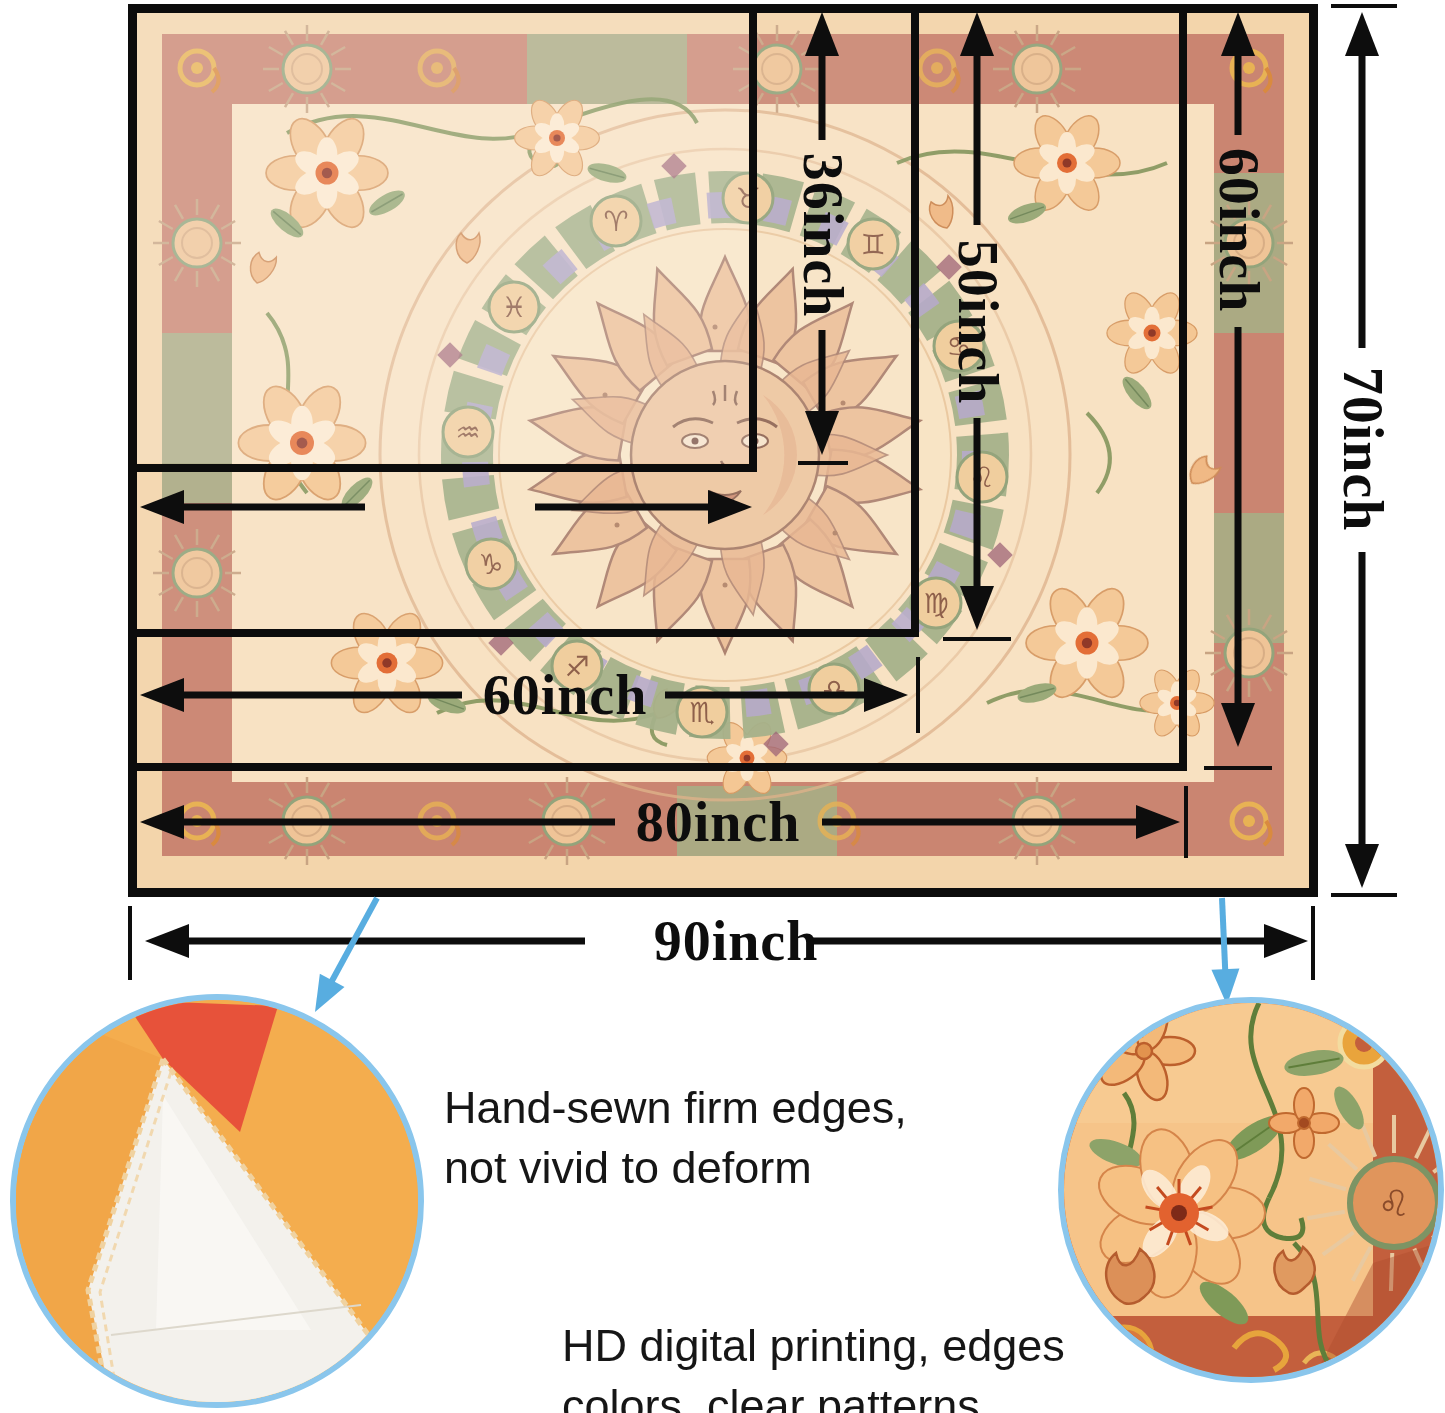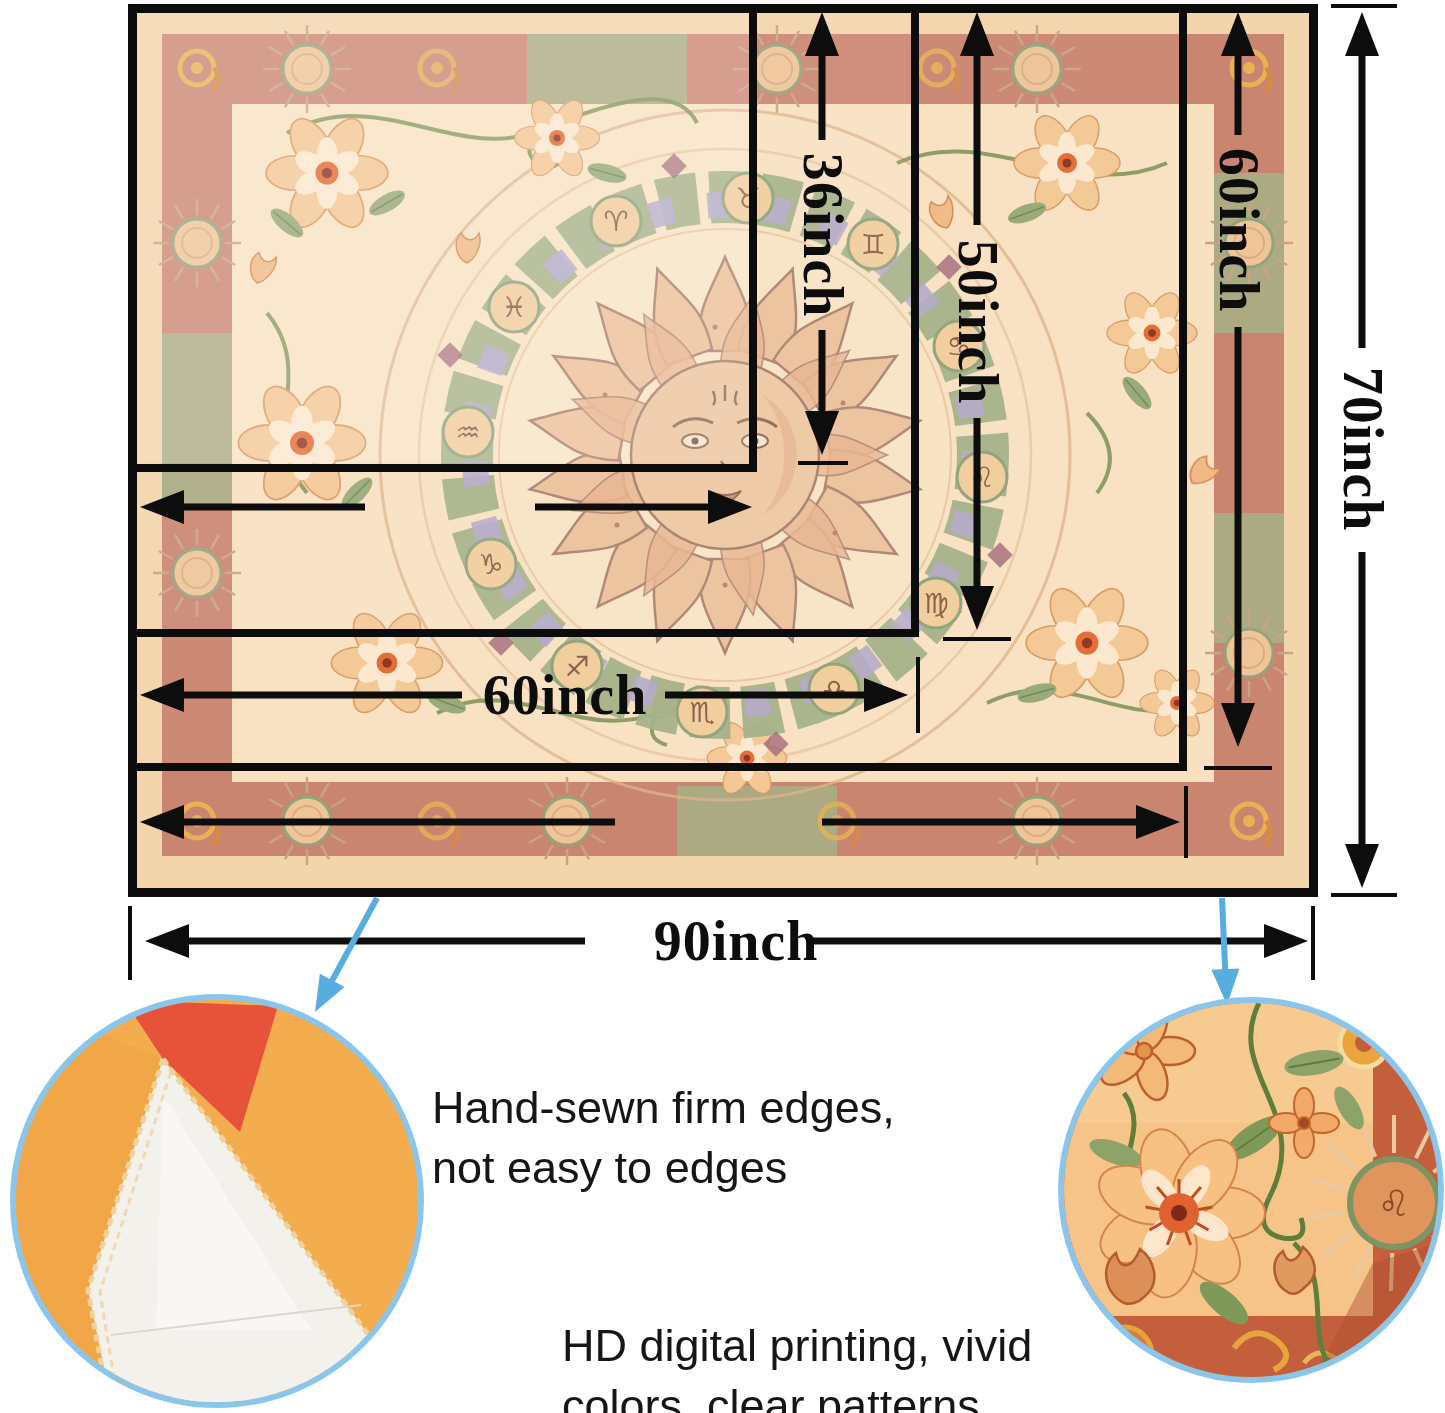--- a/index.html
+++ b/index.html
@@ -17,21 +17,21 @@
   .dim-label{position:absolute;transform:translate(-50%,-50%);
              font-family:"Liberation Serif",serif;font-weight:bold;font-size:56px;
              color:#0d0d0d;white-space:nowrap;z-index:5;letter-spacing:1px;}
   .dim-label.vert{transform:translate(-50%,-50%) rotate(90deg);}
   .detail-circle{position:absolute;border-radius:50%;border:6px solid #8ac6ec;
                  overflow:hidden;box-sizing:border-box;z-index:5;background:#f4ad4e;}
   .circle-left{left:10px;top:994px;width:414px;height:414px;}
   .circle-right{left:1058px;top:997px;width:386px;height:386px;}
   .feature-text{position:absolute;color:#161616;font-size:45px;line-height:60px;z-index:5;
                 letter-spacing:0px;}
-  .feature-left{left:432px;top:1078px;}
+  .feature-left{left:444px;top:1078px;}
   .feature-right{left:562px;top:1316px;}
 </style>
 </head>
 <body>
 
 <div class="canvas">
 
   <div class="tapestry">
     <svg width="1172" height="875" viewBox="0 0 1172 875">
       <defs>
@@ -369,20 +369,21 @@
       <line x1="377" y1="898" x2="327" y2="990" stroke="#58ade0" stroke-width="6"></line>
       <polygon points="0,0 -14,-36 14,-36" fill="#58ade0" transform="translate(315,1012) rotate(28.5)"></polygon>
     </g>
     <g>
       <line x1="1222" y1="898" x2="1226" y2="988" stroke="#58ade0" stroke-width="6"></line>
       <polygon points="0,0 -14,-36 14,-36" fill="#58ade0" transform="translate(1227,1005) rotate(-2.5)"></polygon>
     </g>
   </svg>
 
   <div class="dim-label" style="left:565px;top:695px;">60inch</div>
+  <div class="dim-label" style="left:718px;top:822px;">80inch</div>
   <div class="dim-label" style="left:736px;top:941px;">90inch</div>
   <div class="dim-label vert" style="left:823px;top:235px;">36inch</div>
   <div class="dim-label vert" style="left:978px;top:322px;">50inch</div>
   <div class="dim-label vert" style="left:1239px;top:230px;">60inch</div>
   <div class="dim-label vert" style="left:1363px;top:449px;">70inch</div>
 
   <div class="detail-circle circle-left">
     <svg width="402" height="402" viewBox="0 0 402 402">
       <rect width="402" height="402" fill="#f4ad4e"></rect>
       <polygon points="0,0 150,60 115,402 0,402" fill="#f1a648"></polygon>
@@ -509,20 +510,20 @@
           <circle r="6" fill="#a34a20"></circle>
         </g>
         <path d="M60,300 c-20,-10 -24,-38 -8,-50 c4,18 16,16 24,-4 c14,10 22,34 4,48 c-6,6 -14,8 -20,6 Z" fill="#dc9058" stroke="#b55c2e" stroke-width="2.5"></path>
         <path d="M225,290 c-16,-8 -20,-32 -6,-42 c4,14 14,12 20,-4 c12,10 18,28 2,40 c-6,6 -10,8 -16,6 Z" fill="#e09a60" stroke="#b55c2e" stroke-width="2.5"></path>
       </g>
     </svg>
   </div>
 
   <div class="feature-text feature-left">
     <div>Hand-sewn firm edges,</div>
-    <div>not easy to edges</div>
+    <div>not vivid to deform</div>
   </div>
   <div class="feature-text feature-right">
-    <div>HD digital printing, vivid</div>
+    <div>HD digital printing, edges</div>
     <div>colors, clear patterns</div>
   </div>
 
 </div>
 
 </body></html>

